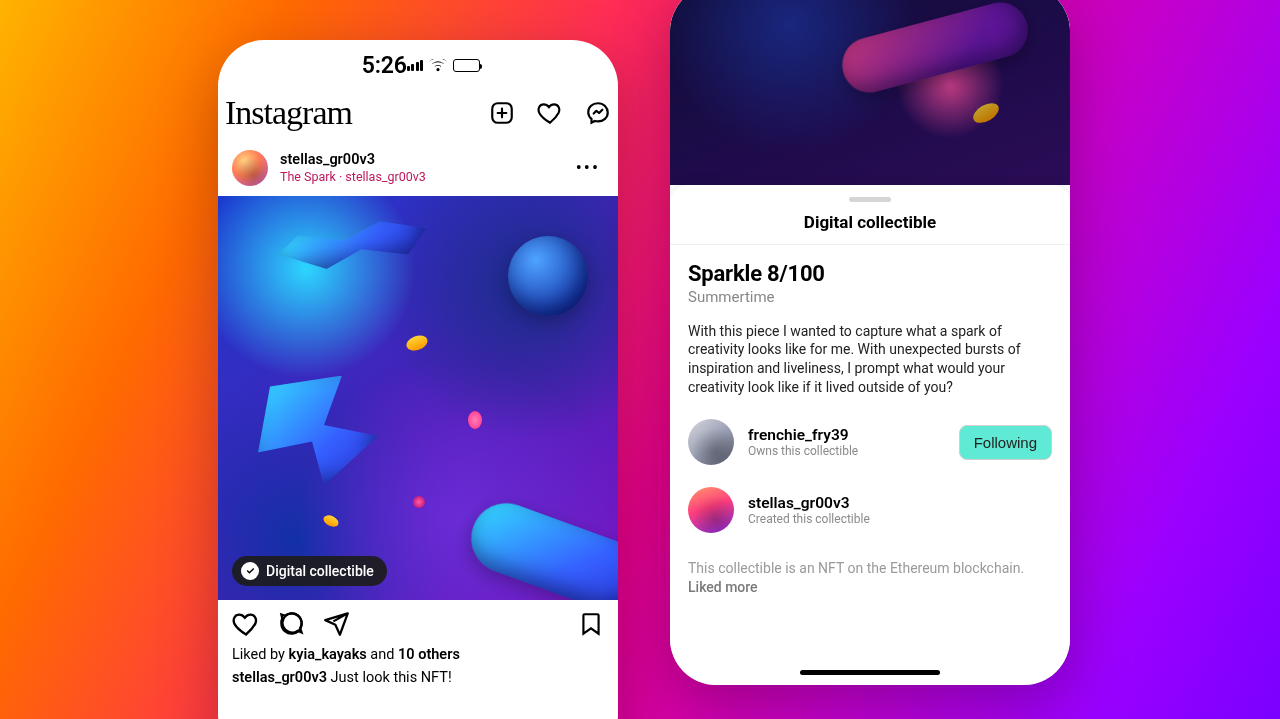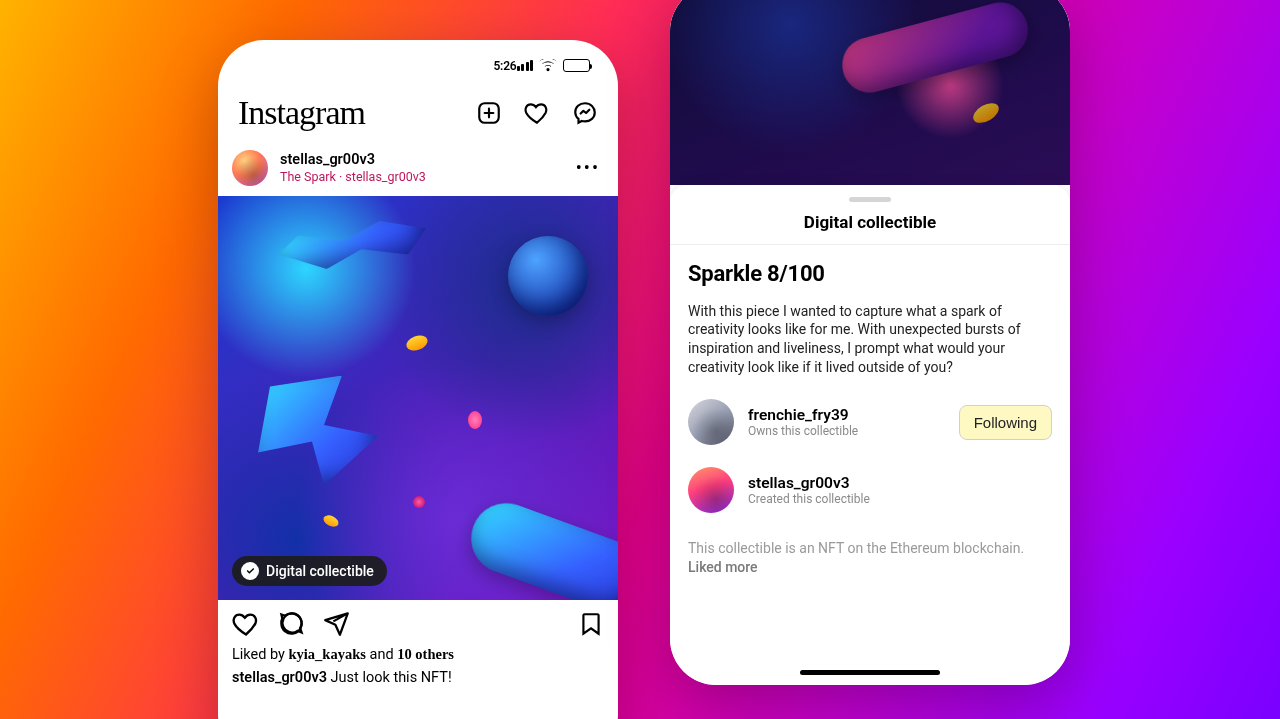--- a/index.html
+++ b/index.html
@@ -32,24 +32,24 @@
     position: relative;
   }
   .phone-left { height: 720px; margin-top: 80px; }
   .phone-right { height: 700px; margin-top: -50px; }
 
   
   .status-bar {
     height: 46px;
     display: flex;
     align-items: center;
-    justify-content: flex-end;
+    justify-content: center;
     padding: 6px 28px 0 34px;
     font-weight: 600;
-    font-size: 12px;
+    font-size: 23px;
     letter-spacing: -0.2px;
   }
   .status-icons { display: flex; align-items: center; gap: 6px; }
   .signal-bars { display: flex; align-items: flex-end; gap: 1.5px; }
   .signal-bars span { width: 3px; background: #000; border-radius: 1px; }
   .signal-bars span:nth-child(1){height:5px}
   .signal-bars span:nth-child(2){height:7px}
   .signal-bars span:nth-child(3){height:9px}
   .signal-bars span:nth-child(4){height:11px}
   .wifi-icon svg { display:block; }
@@ -62,21 +62,21 @@
     background:#000; border-radius:0 2px 2px 0;
   }
   .battery-fill{ width:100%; height:100%; background:#000; border-radius:1px;}
 
   
   .ig-header {
     height: 54px;
     display: flex;
     align-items: center;
     justify-content: space-between;
-    padding: 0 20px;
+    padding: 0 7px;
   }
   .ig-logo {
     font-family: "Brush Script MT","Segoe Script",cursive;
     font-size: 34px;
     font-weight: 500;
     letter-spacing: -1px;
   }
   .ig-actions { display:flex; gap:22px; align-items:center; }
   .ig-actions .icon { width:26px; height:26px; display:flex; align-items:center; justify-content:center;}
   .ig-actions svg { display:block; }
@@ -142,21 +142,21 @@
   .dc-badge .check svg{display:block;}
 
   
   .post-actions {
     display:flex; align-items:center; padding:10px 14px 6px; gap:18px;
   }
   .post-actions .spacer{flex:1;}
   .post-actions svg{display:block;}
 
   .likes-line { padding: 2px 14px; font-size:14.5px; }
-  .likes-line .b { font-weight:600;font-family:Liberation Serif, serif; }
+  .likes-line .b { font-weight:600; }
   .caption-line { padding: 4px 14px 0; font-size:14.5px; }
   .caption-line .b { font-weight:600; }
 
   
   .peek-image{
     width:100%; height:200px; position:relative; overflow:hidden;
     border-radius: 46px 46px 0 0;
     background:
       radial-gradient(circle at 70% 50%, #ff4fb0 0%, rgba(255,79,176,0) 18%),
       radial-gradient(circle at 30% 20%, #2234a8 0%, rgba(34,52,168,0) 40%),
@@ -187,21 +187,21 @@
   .nft-desc{ font-size:14px; line-height:1.35; margin-top:16px; color:#222;}
   .owner-row, .creator-row{
     display:flex; align-items:center; gap:14px; margin-top:22px;
   }
   .owner-row .avatar, .creator-row .avatar{ width:46px; height:46px;}
   .row-text{ flex:1; }
   .row-name{ font-weight:600; font-size:15.5px;}
   .row-sub{ color:#8a8a8a; font-size:12px;}
   .follow-btn{
     border:1px solid #d0d0d0; border-radius:8px; padding:8px 14px;
-    font-size:15px; font-weight:500; background:#fef9c3; color:#222;
+    font-size:15px; font-weight:500; background:#5eead4; color:#222;
   }
   .disclaimer{
     color:#9a9a9a; font-size:14px; margin-top:26px; line-height:1.35;
   }
   .disclaimer .link{ color:#7a7a7a; font-weight:500;}
   .home-indicator{
     position:absolute; bottom:10px; left:50%; transform:translateX(-50%);
     width:140px; height:5px; background:#000; border-radius:3px;
   }
 
@@ -322,20 +322,21 @@
     <div class="speck py1"></div>
     <div class="peek-overlay"></div>
   </div>
 
   <div class="sheet">
     <div class="grabber"></div>
     <div class="sheet-title">Digital collectible</div>
     <div class="divider"></div>
     <div class="sheet-body">
       <div class="nft-title">Sparkle 8/100</div>
+      <div class="nft-subtitle">Summertime</div>
       <div class="nft-desc">With this piece I wanted to capture what a spark of creativity looks like for me. With unexpected bursts of inspiration and liveliness, I prompt what would your creativity look like if it lived outside of you?</div>
 
       <div class="owner-row">
         <div class="avatar av-owner"></div>
         <div class="row-text">
           <div class="row-name">frenchie_fry39</div>
           <div class="row-sub">Owns this collectible</div>
         </div>
         <button class="follow-btn">Following</button>
       </div>

